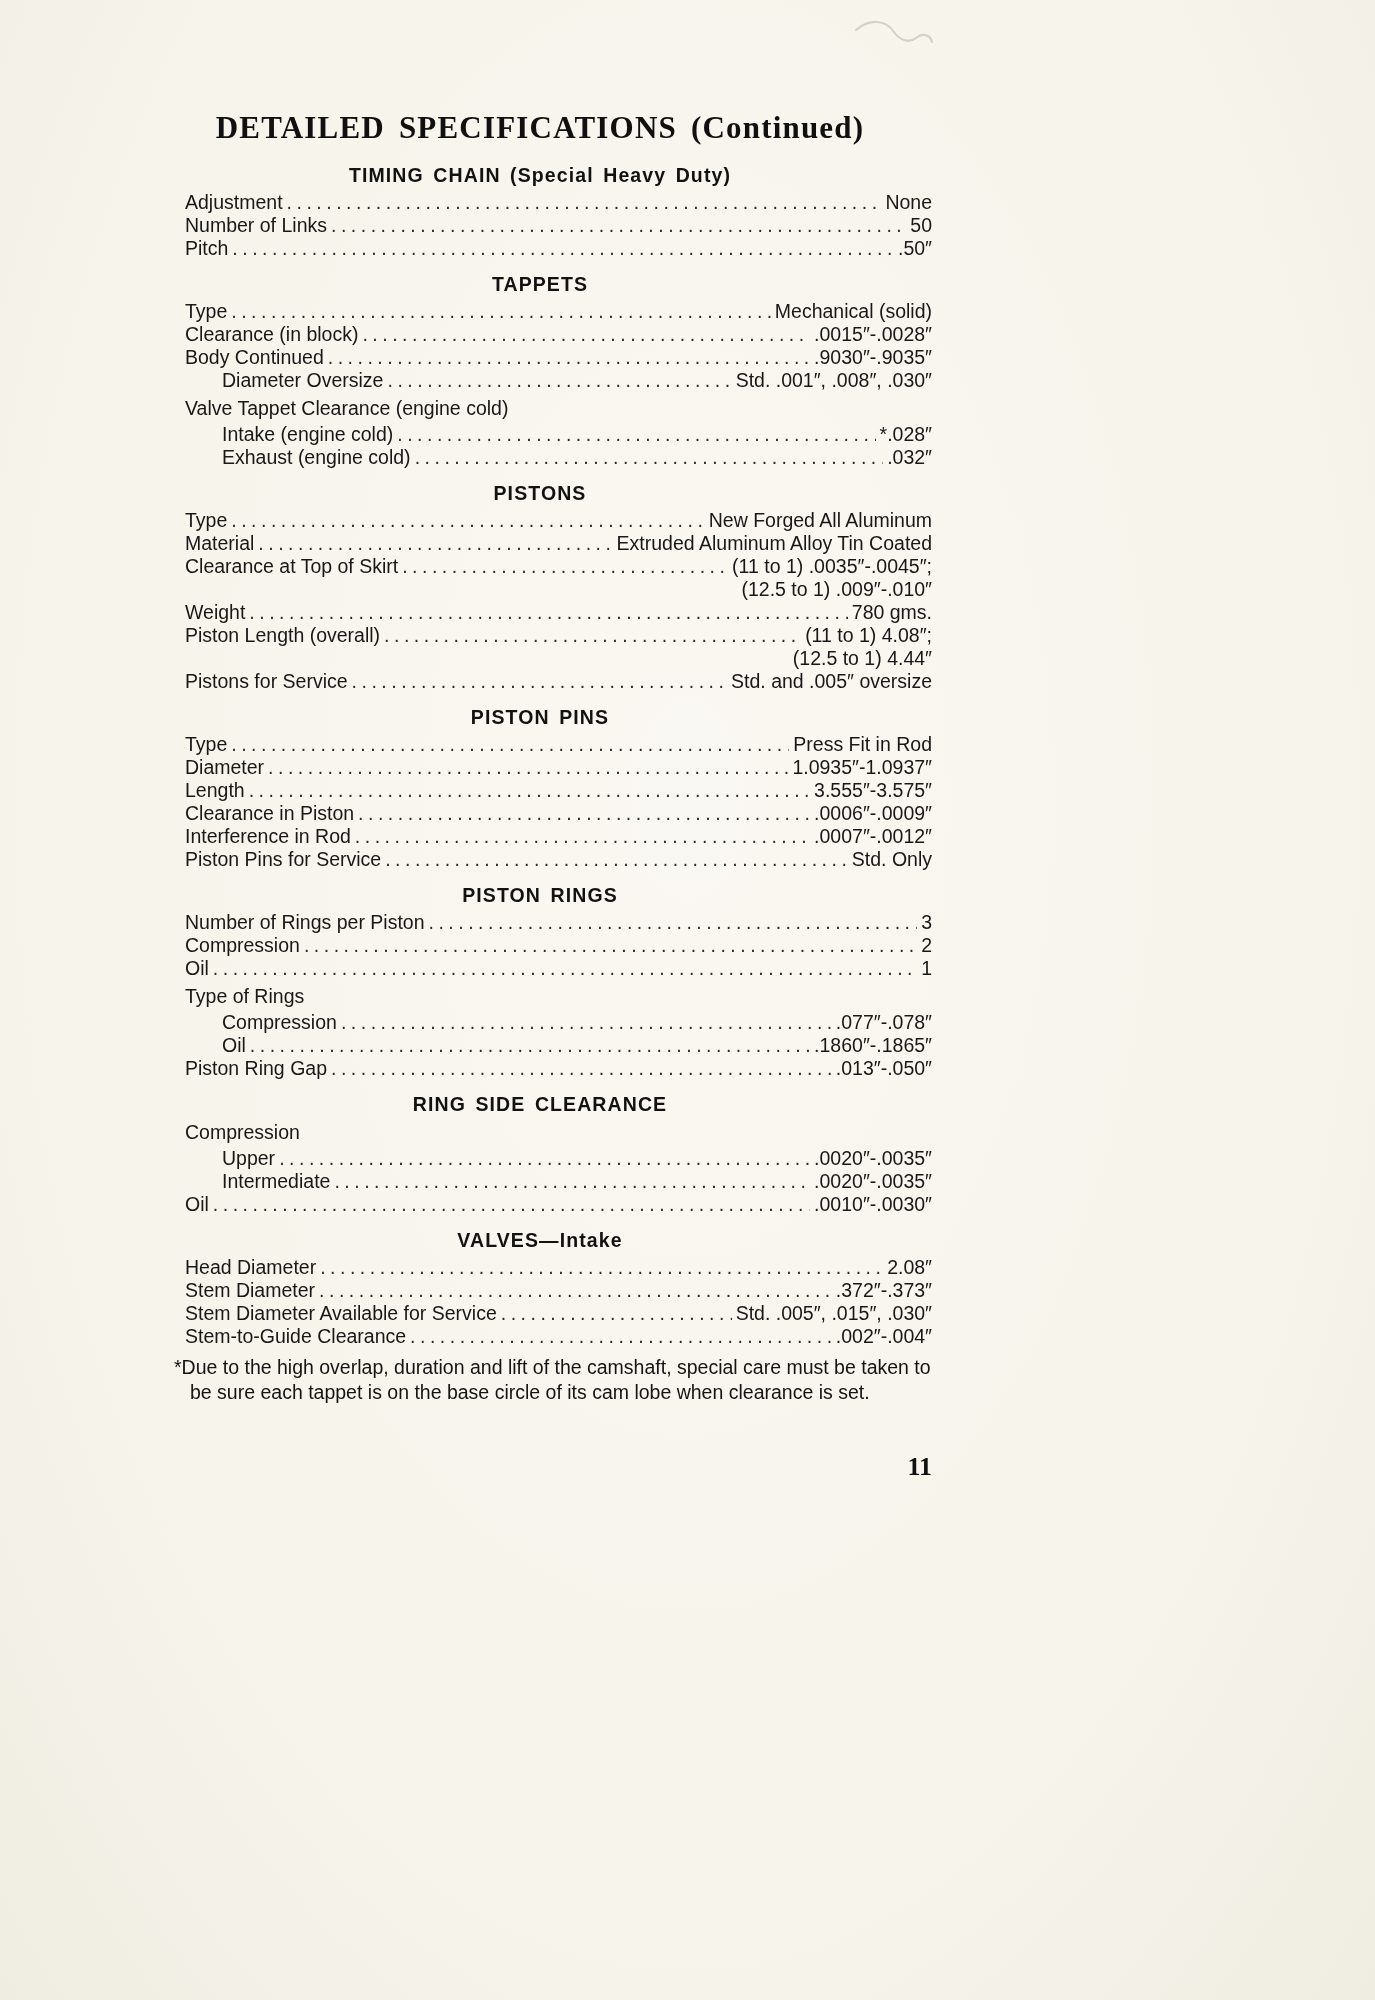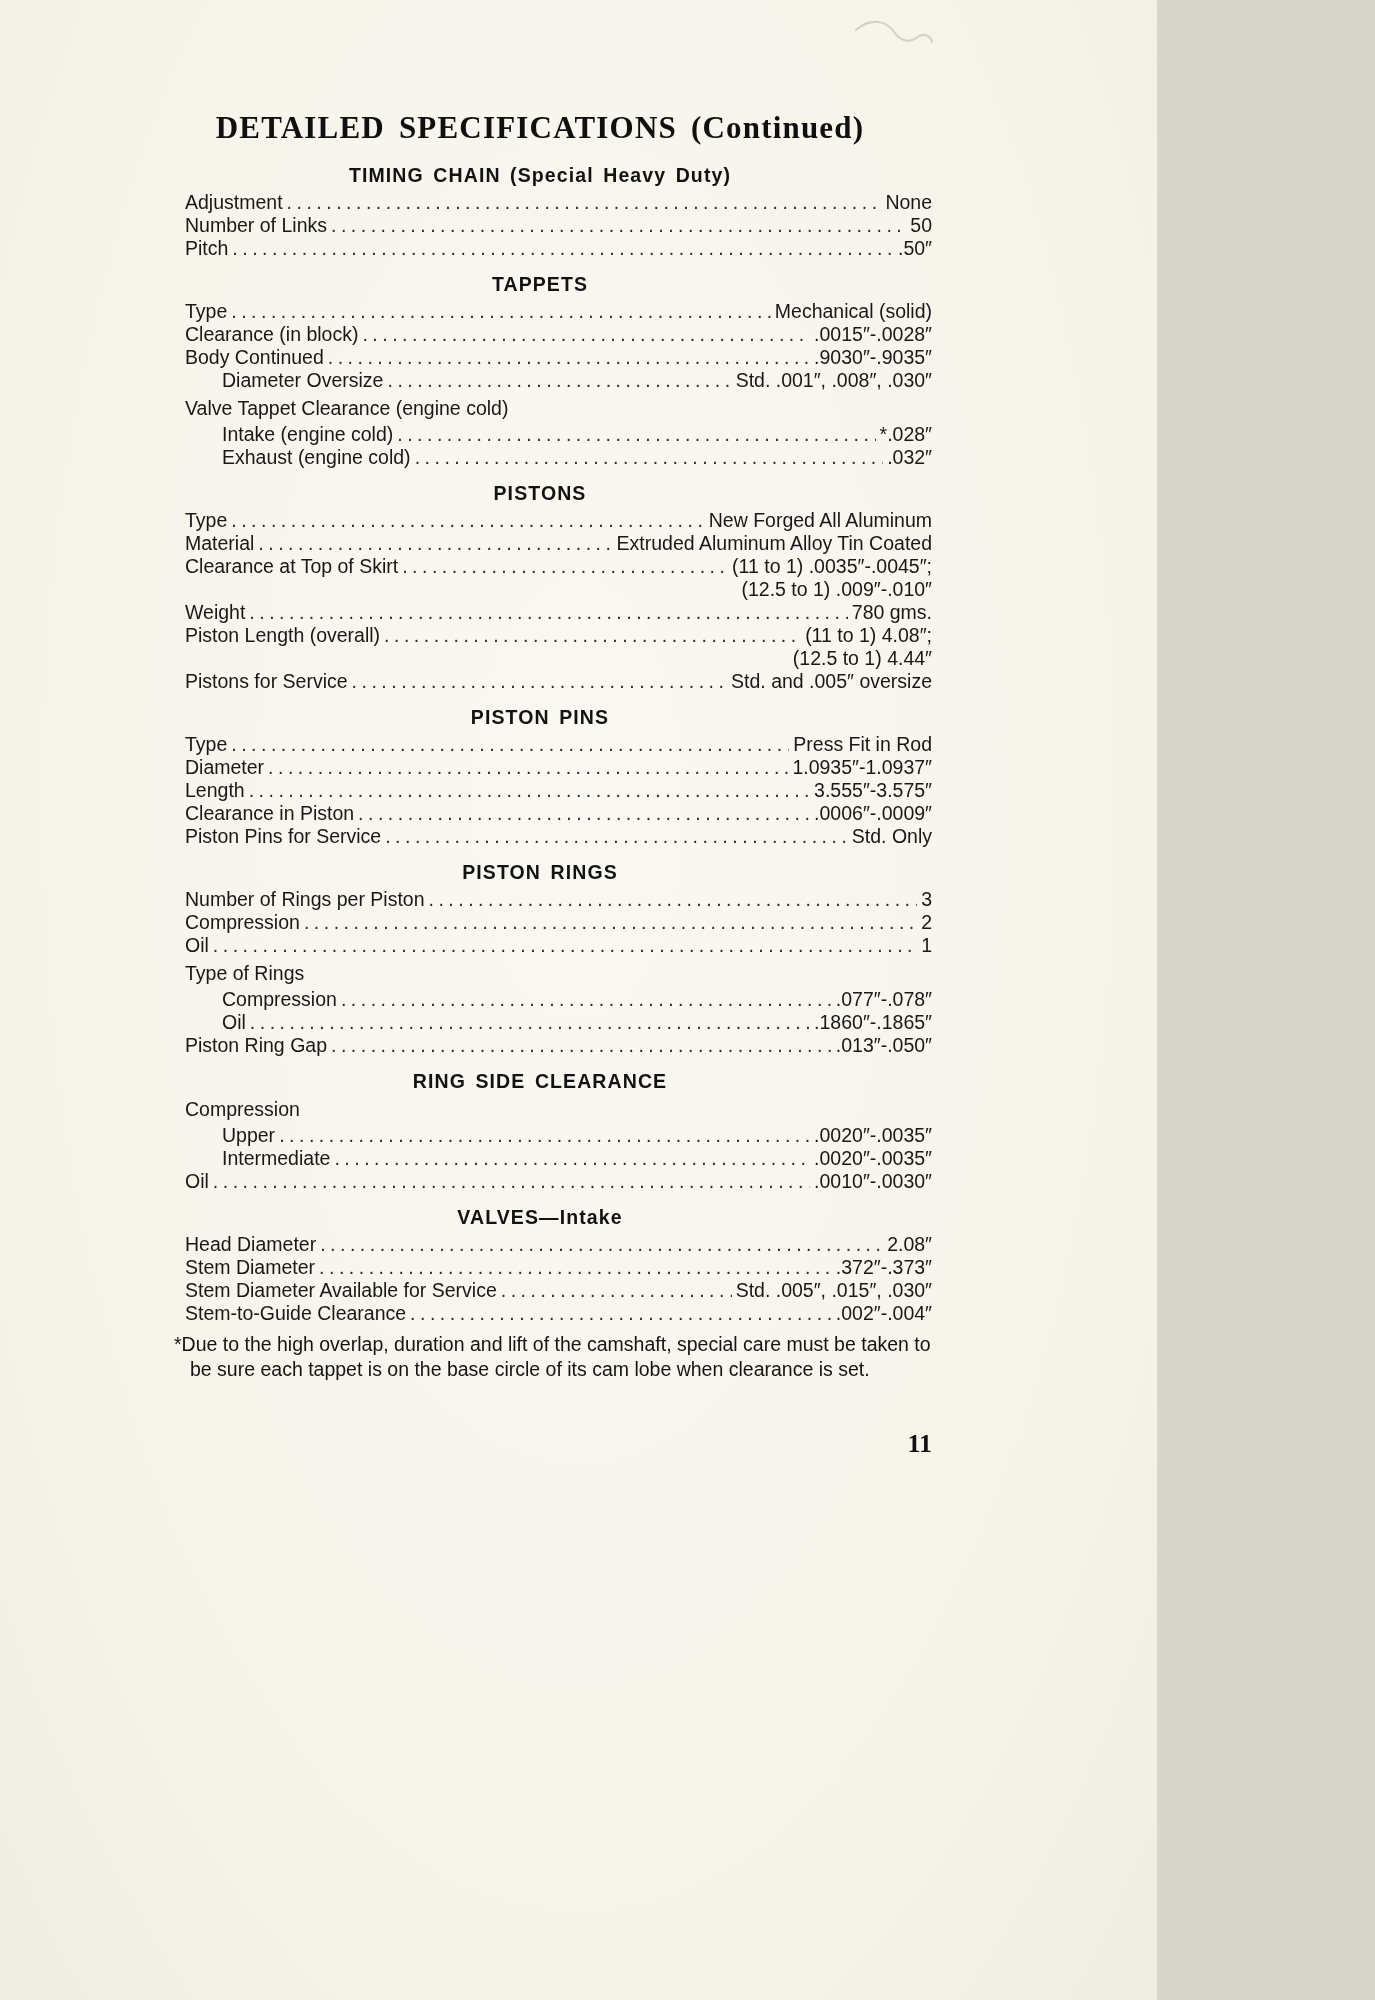--- a/index.html
+++ b/index.html
@@ -3,21 +3,21 @@
 <meta charset="utf-8">
 <style>
   * { box-sizing: border-box; margin: 0; padding: 0; }
   html,body { margin:0; padding:0; }
   body {
     background: #d8d5cd;
     font-family: "Liberation Sans", sans-serif;
   }
   .page {
     position: relative;
-    width: 1157px;
+    width: 1375px;
     height: 2000px;
     background: #f8f5ee;
     background-image: radial-gradient(ellipse at 50% 40%, #faf8f2 0%, #f6f3ea 70%, #efece2 100%);
     color: #161616;
     overflow: hidden;
   }
   .content {
     position: absolute;
     left: 148px;
     top: 110px;
@@ -219,20 +219,25 @@
             <span class="label">Length</span>
             <span class="leader"></span>
             <span class="value">3.555″-3.575″</span>
           </div>
           <div class="row indent-1 type-spec">
             <span class="label">Clearance in Piston</span>
             <span class="leader"></span>
             <span class="value">.0006″-.0009″</span>
           </div>
           <div class="row indent-1 type-spec">
+            <span class="label">Interference in Rod</span>
+            <span class="leader"></span>
+            <span class="value">.0007″-.0012″</span>
+          </div>
+          <div class="row indent-1 type-spec">
             <span class="label">Piston Pins for Service</span>
             <span class="leader"></span>
             <span class="value">Std. Only</span>
           </div>
         </section>
         <section class="spec-section">
           <h2 class="section-heading">PISTON RINGS</h2>
           <div class="row indent-1 type-spec">
             <span class="label">Number of Rings per Piston</span>
             <span class="leader"></span>

